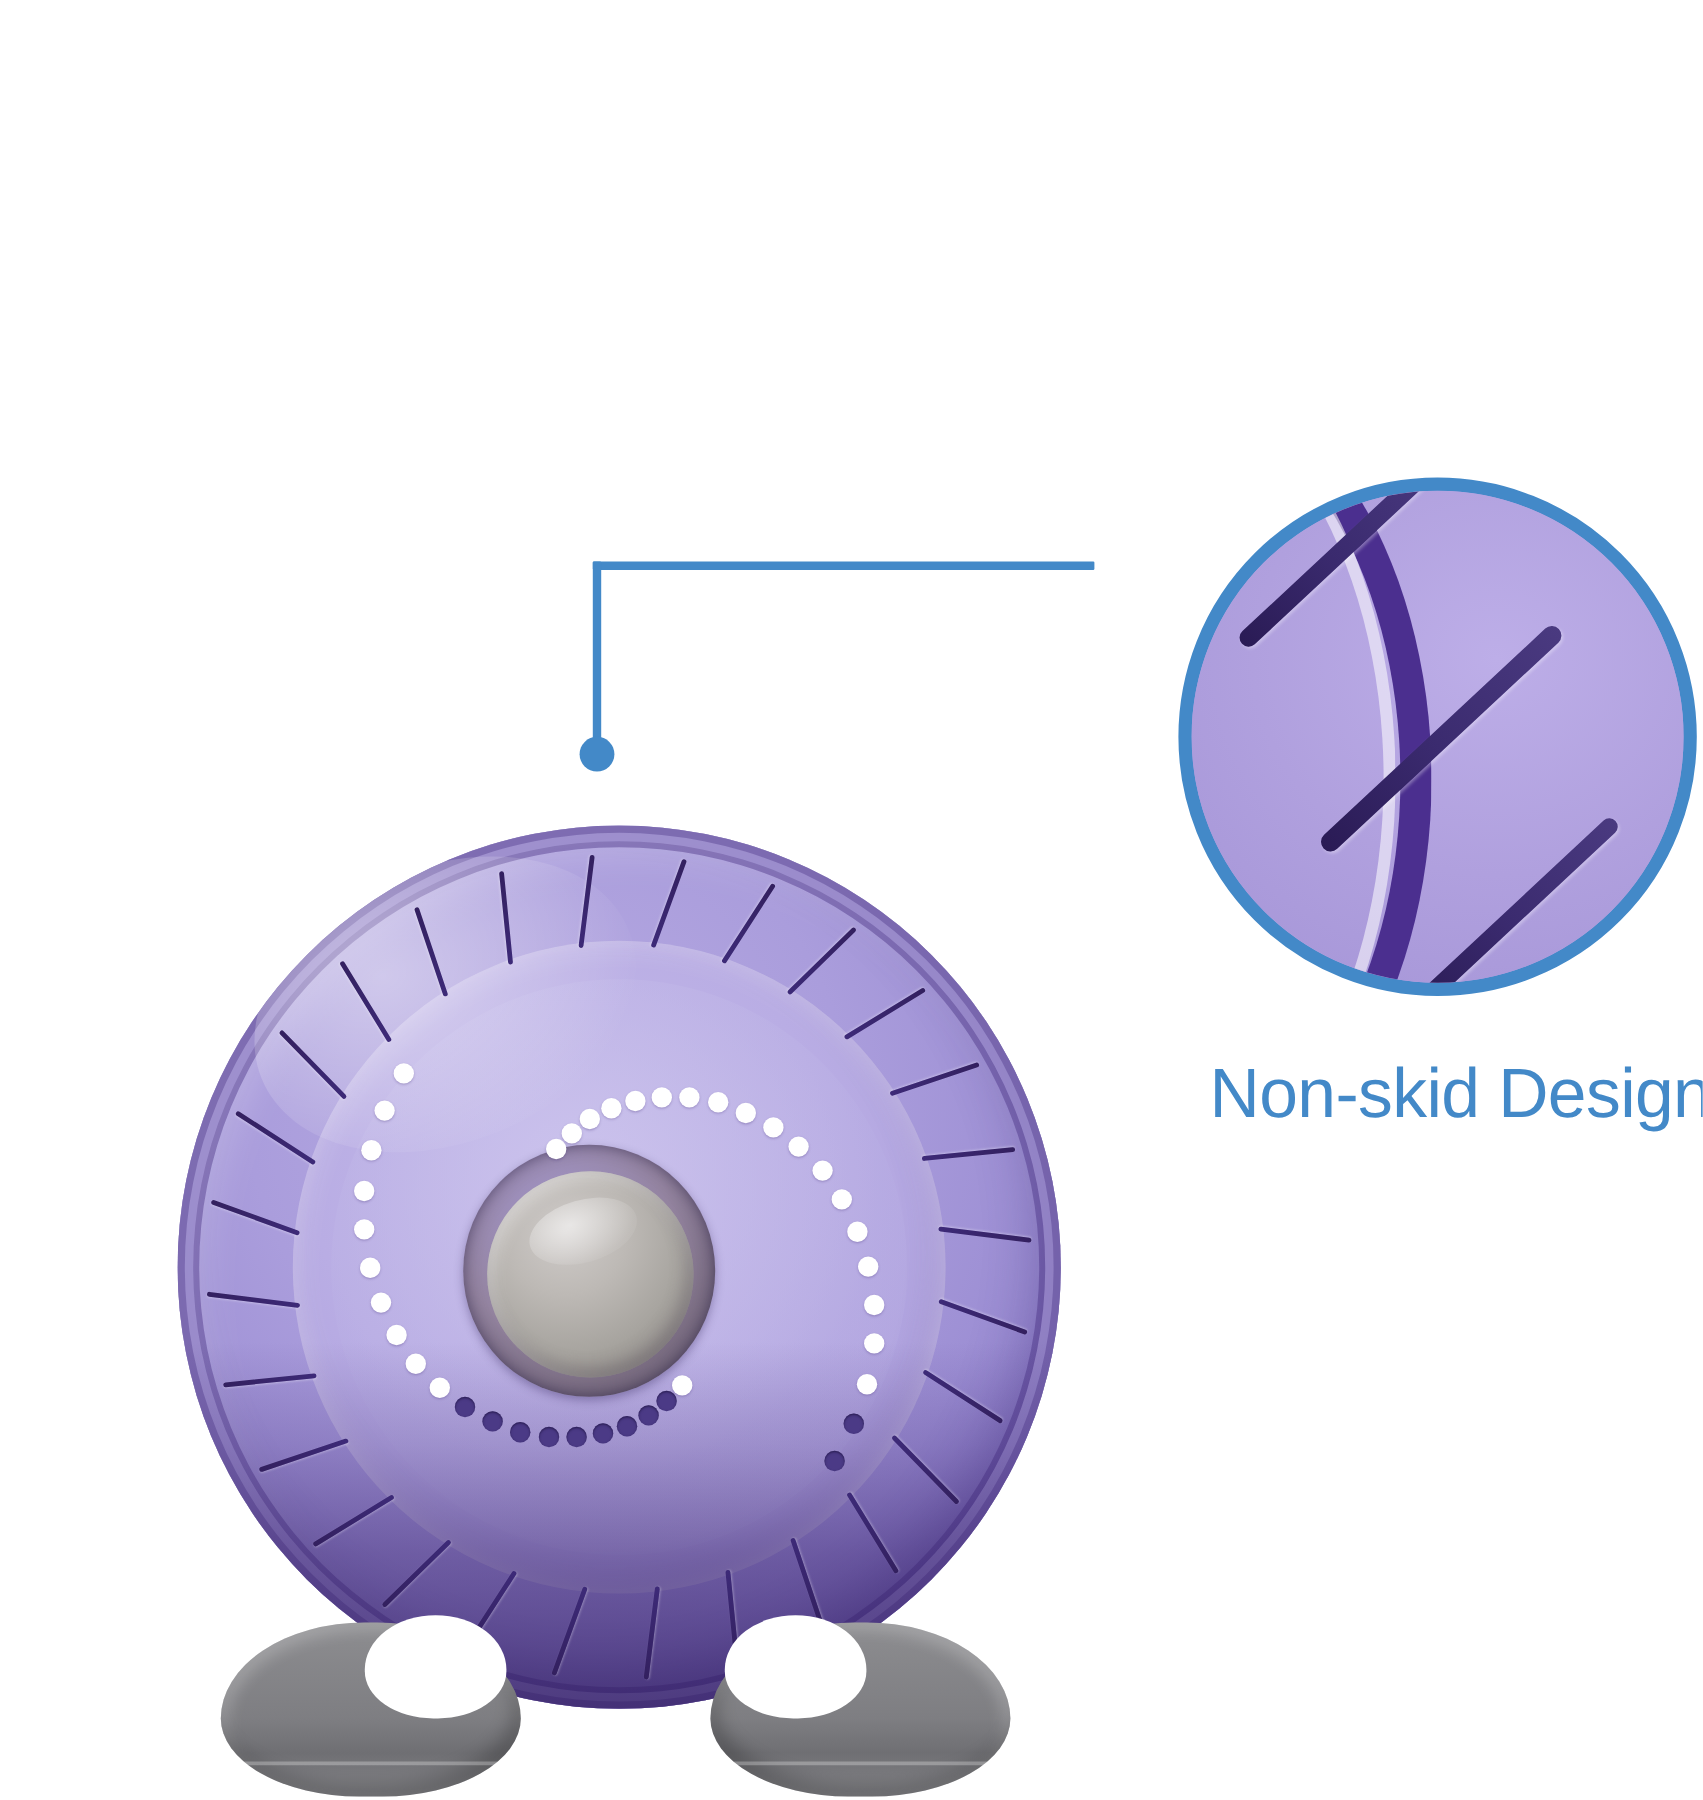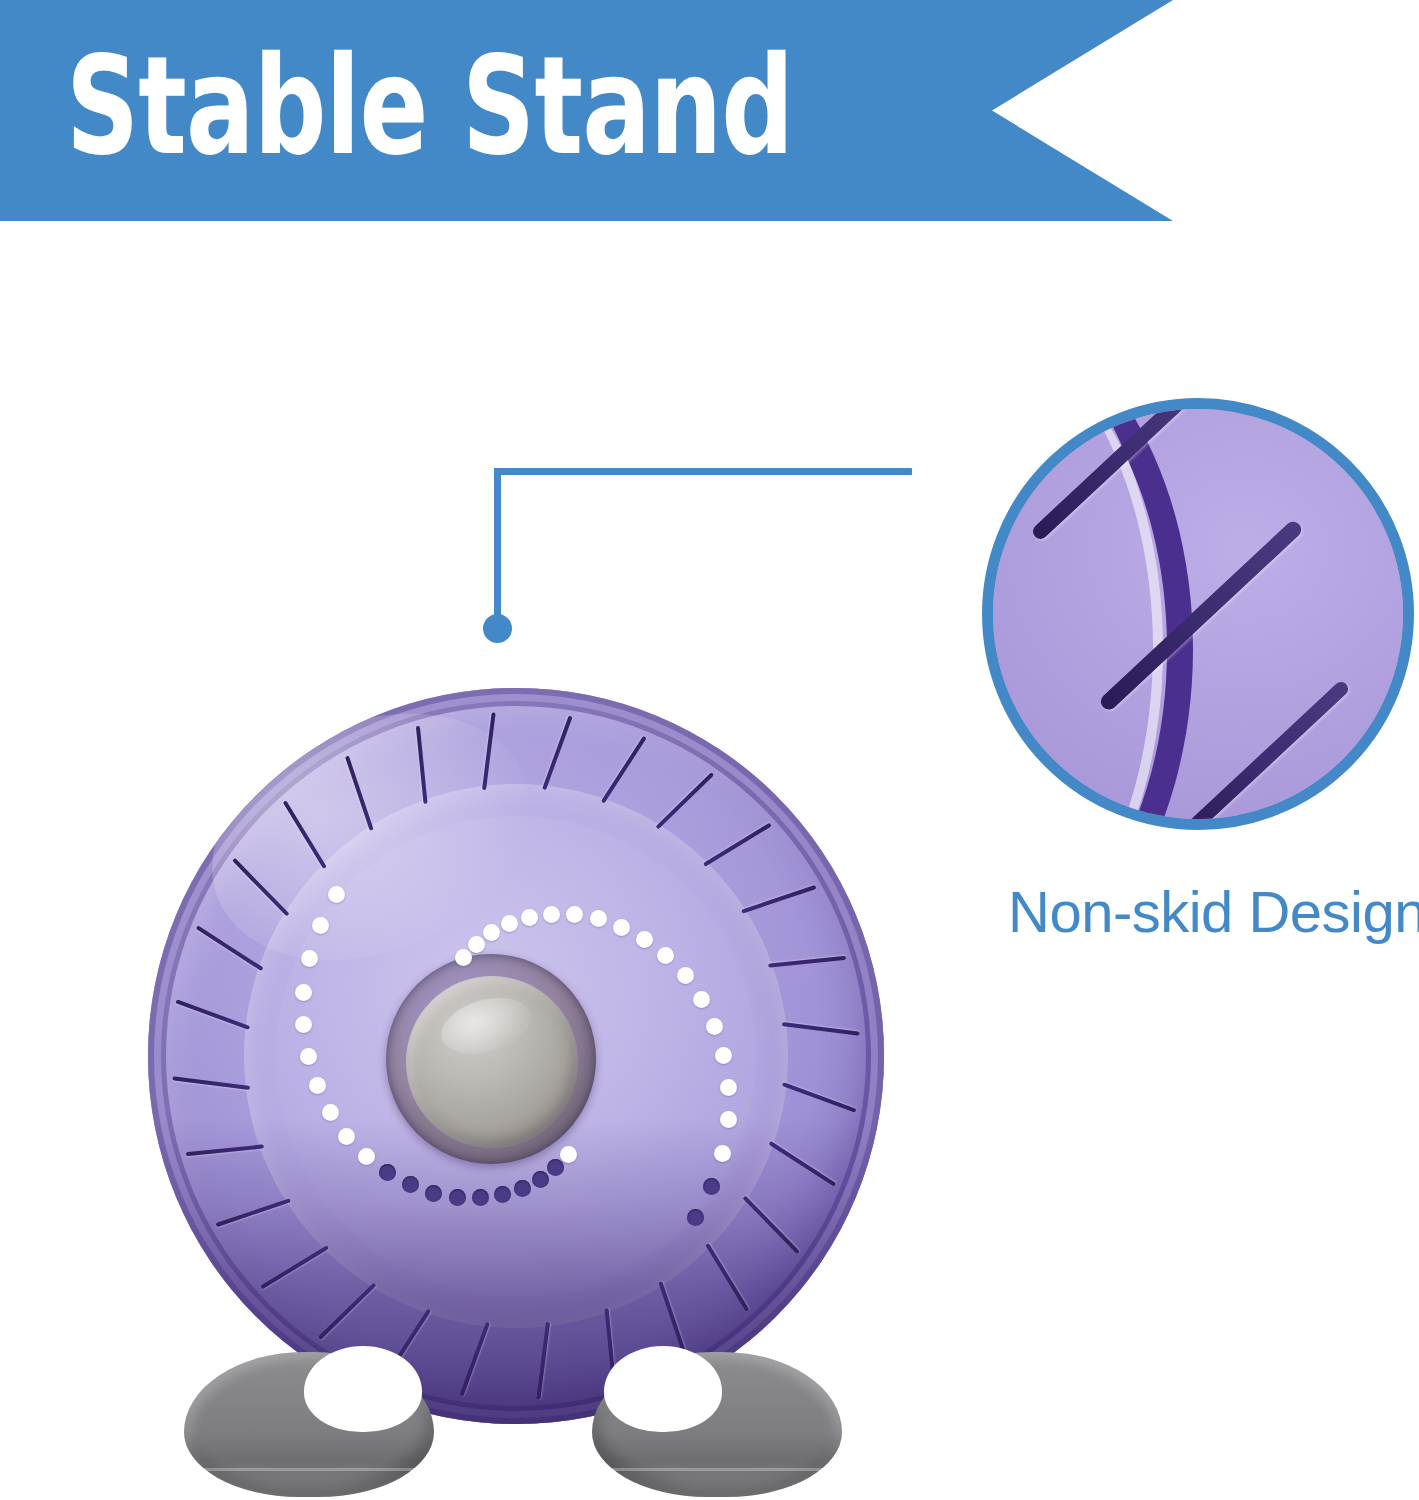--- a/index.html
+++ b/index.html
@@ -332,24 +332,20 @@
   .hole.dark {
     background: #4b3a86;
     box-shadow: inset 0 1px 2px rgba(20,10,50,0.6);
   }
 </style>
 </head>
 <body>
 
 <div id="page">
 
-  <div class="banner-wrap">
-    <div class="banner-shape"></div>
-    <div class="banner-title">Stable Stand</div>
-  </div>
 
   <div class="leader-h"></div>
   <div class="leader-v"></div>
   <div class="leader-dot"></div>
 
   <div class="callout-circle">
     <div class="callout-inner">
       <div class="mag-rim"></div>
       <div class="mag-rim2"></div>
       <div class="mag-groove mg1"></div>

